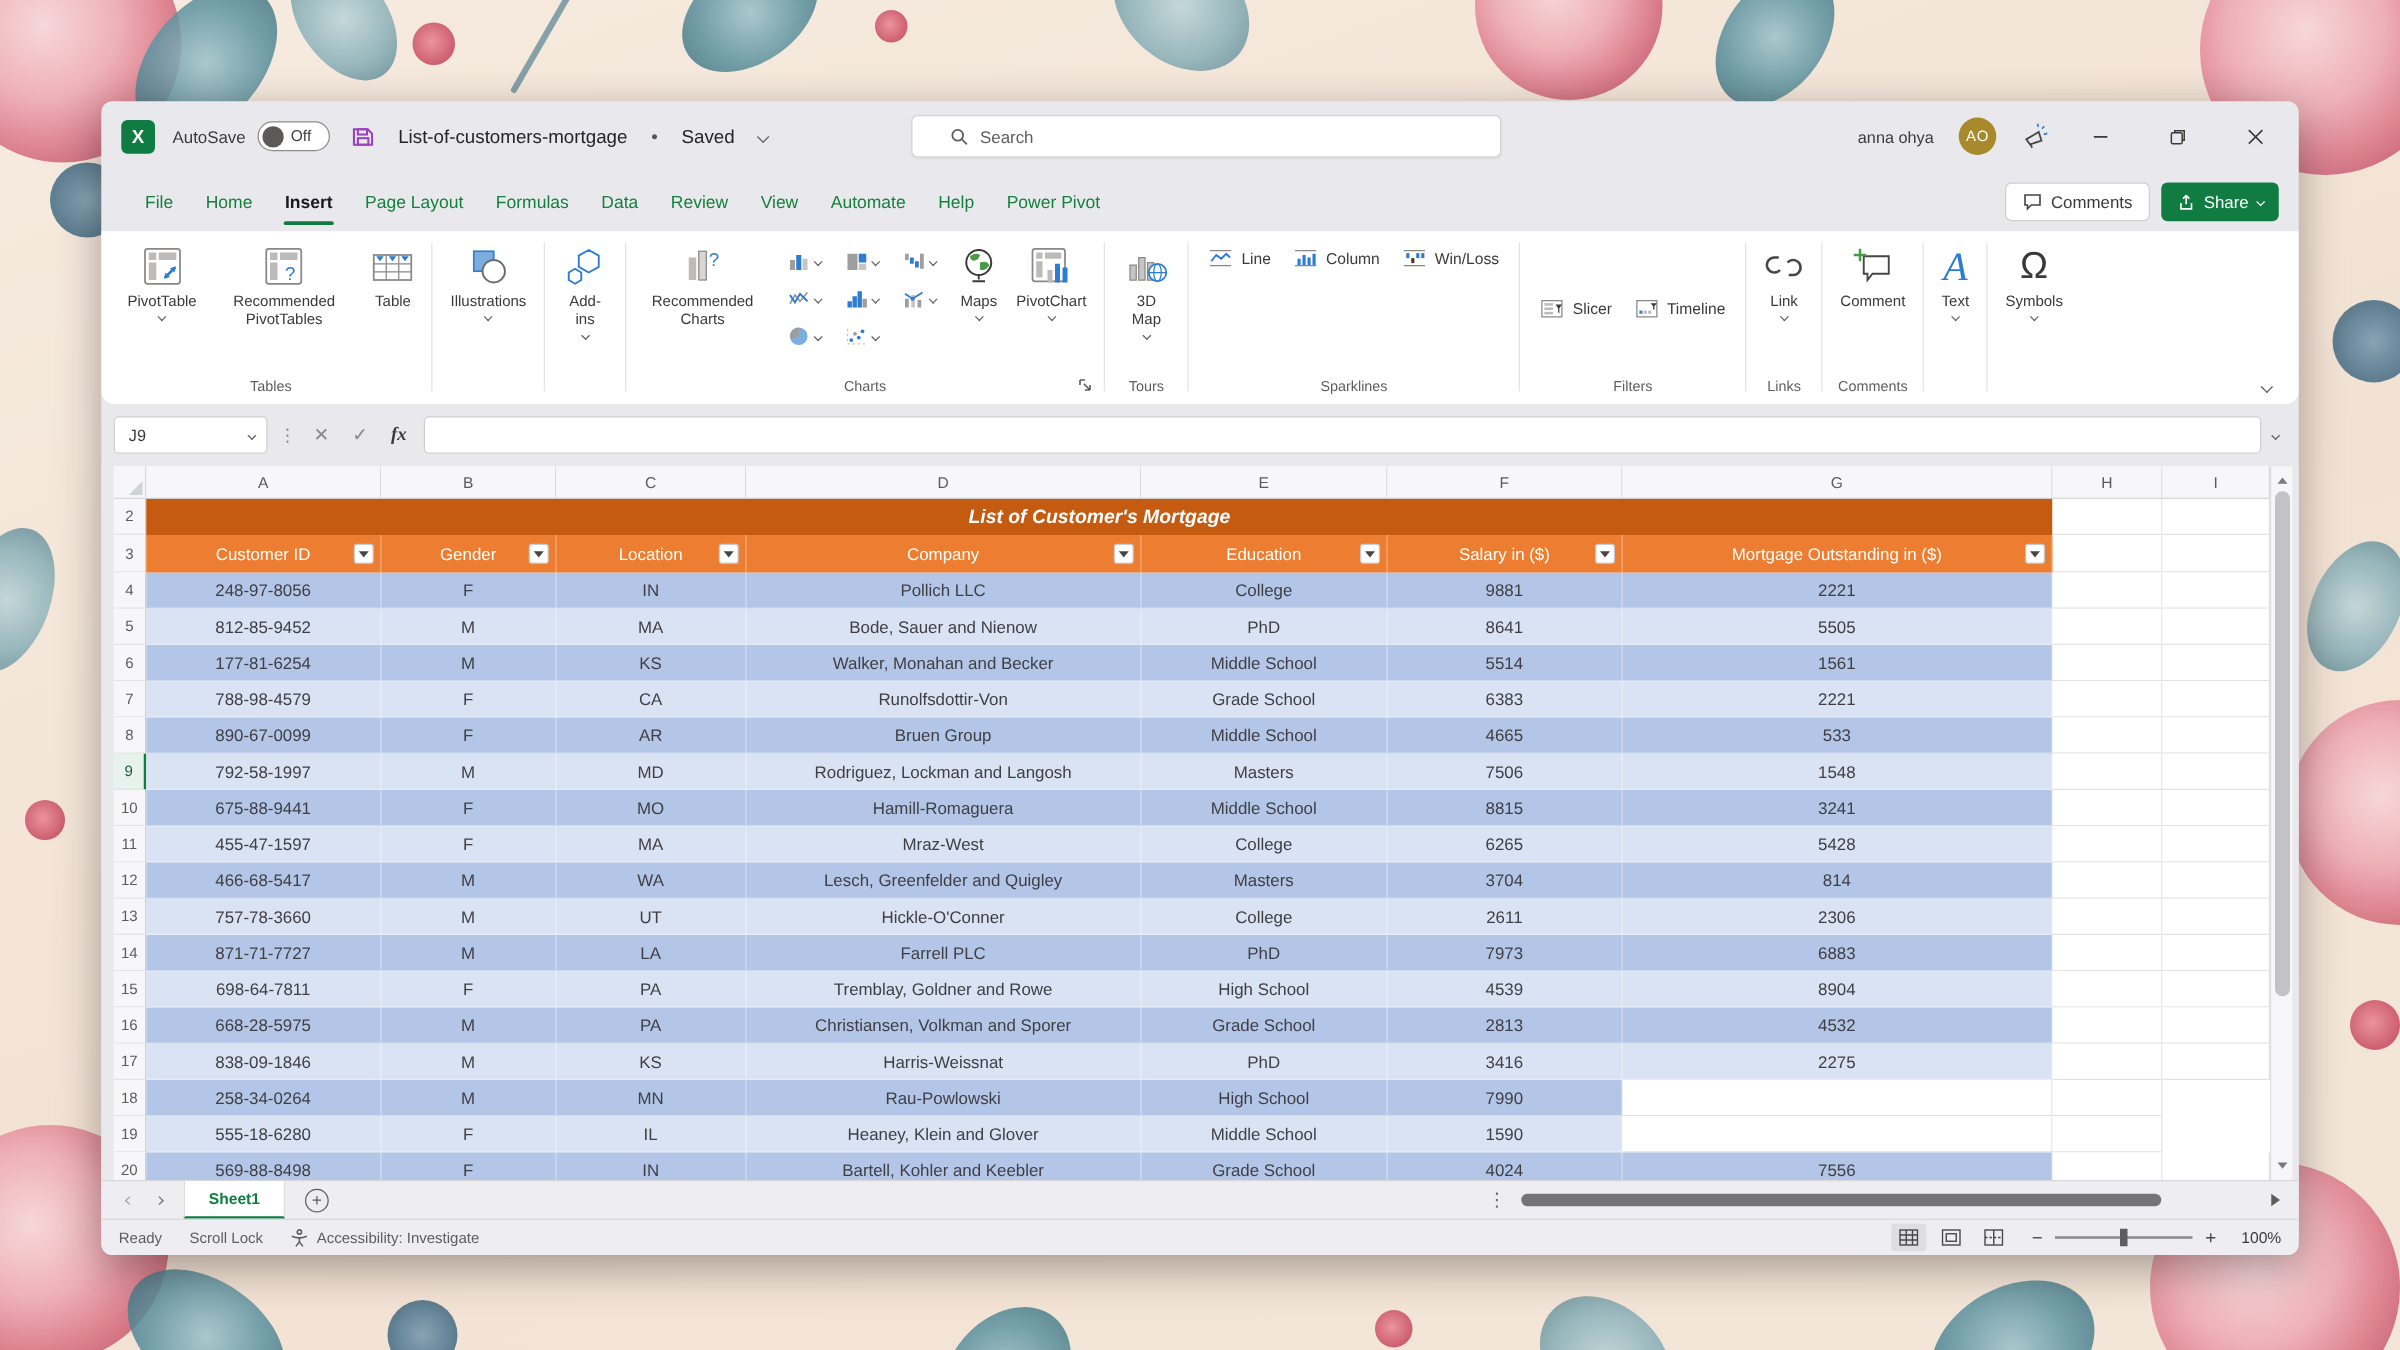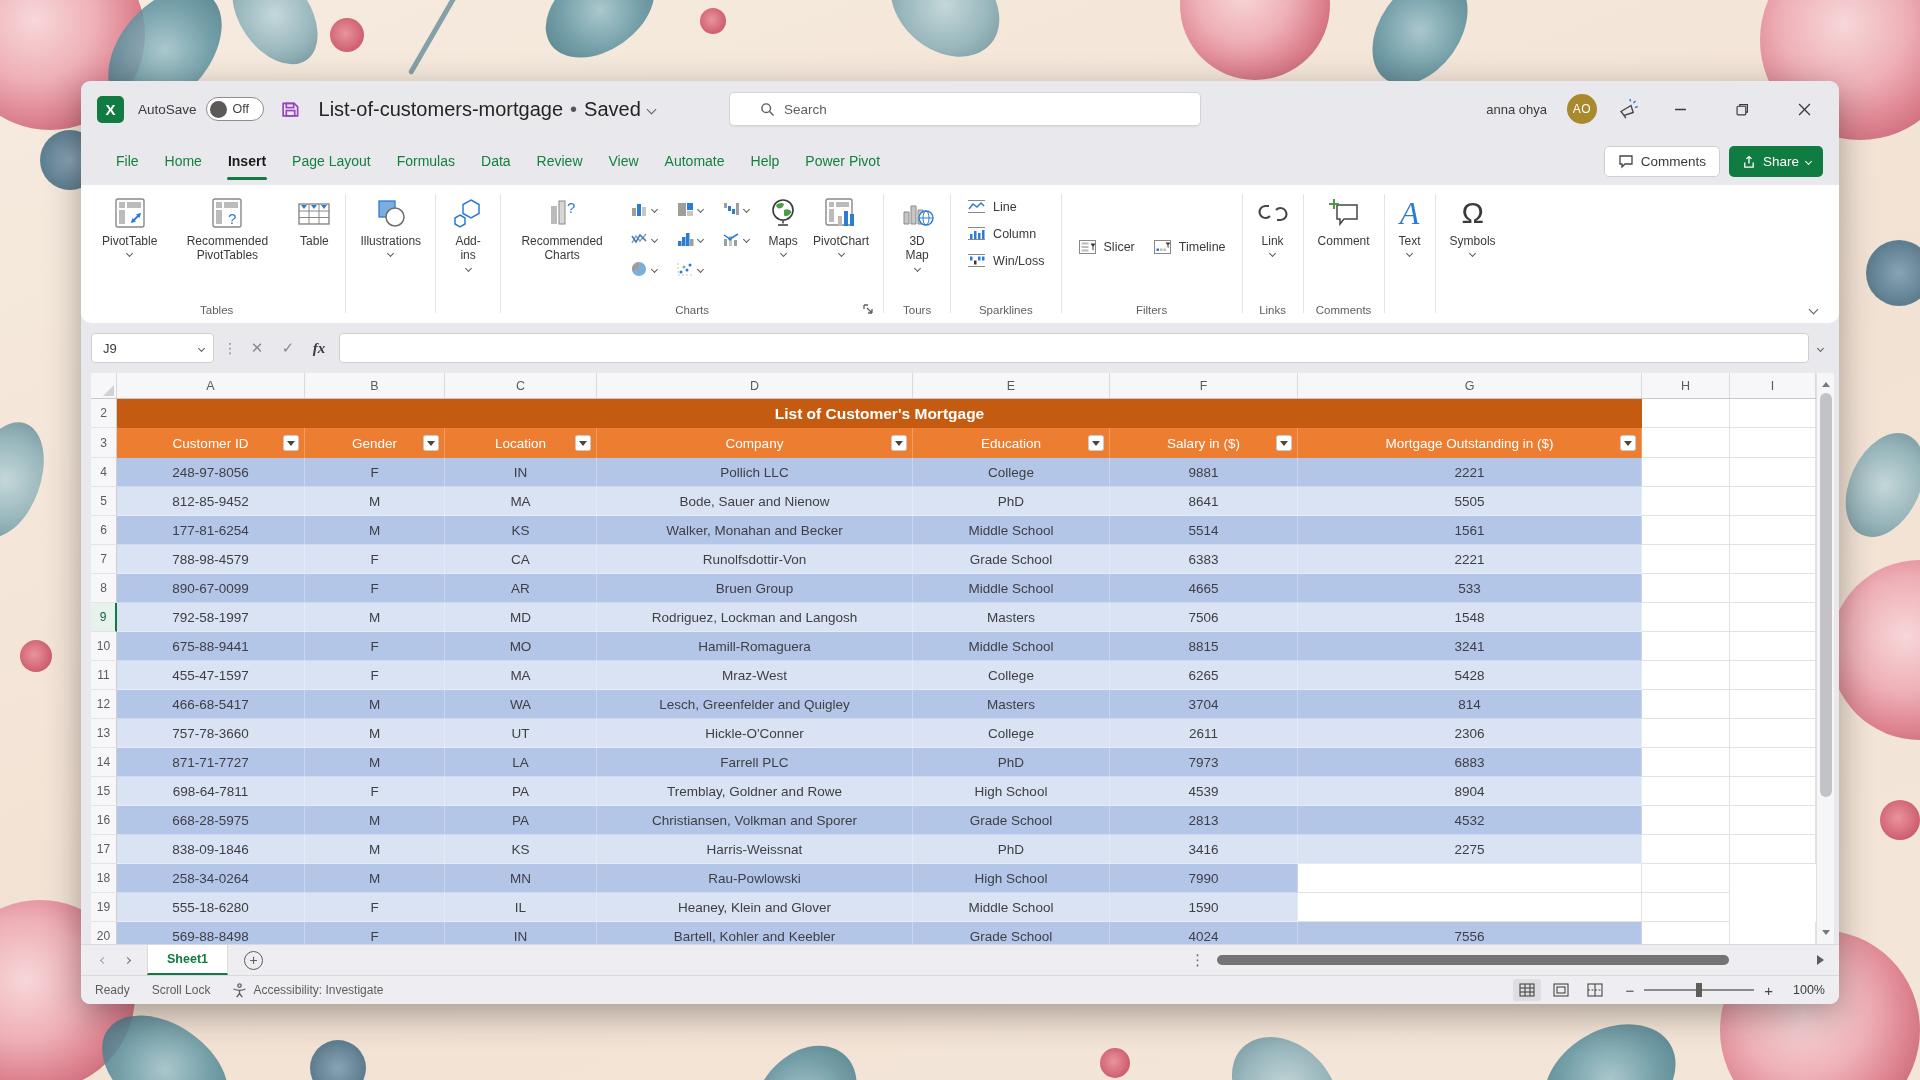--- a/index.html
+++ b/index.html
@@ -24,21 +24,21 @@
   
   .titlebar { height:56px; display:flex; align-items:center; padding:0 10px 0 16px; position:relative; flex:0 0 auto; }
   .xl-icon { width:27px; height:27px; border-radius:5px; background:#107C41; color:#fff; font-weight:bold;
     display:flex; align-items:center; justify-content:center; font-size:15px; }
   .autosave { display:flex; align-items:center; gap:9px; margin-left:14px; font-size:13.5px; color:#3b3a39; }
   .toggle { width:58px; height:24px; border:1px solid #8f8d8b; border-radius:13px; background:#fff;
     display:flex; align-items:center; padding:0 6px 0 3px; gap:6px; }
   .knob { width:17px; height:17px; border-radius:50%; background:#5c5a58; }
   .toggle .state { font-size:12.5px; color:#444; }
   .saveicon { margin-left:16px; display:flex; }
-  .fname { margin-left:18px; display:flex; align-items:center; gap:7px; font-size:20px; color:#252423; }
+  .fname { margin-left:18px; display:flex; align-items:center; gap:19px; font-size:15px; color:#252423; }
   .fname .sep { color:#555; }
   .searchbox { position:absolute; left:648px; top:11px; width:472px; height:34px; background:#fff;
     border:1px solid #d6d4d2; border-radius:5px; display:flex; align-items:center; padding-left:30px; gap:9px;
     box-shadow:0 1px 2px rgba(0,0,0,.06); }
   .searchbox span { font-size:13.5px; color:#5f5d5b; }
   .tb-right { margin-left:auto; display:flex; align-items:center; gap:20px; padding-right:4px; }
   .uname { font-size:13px; color:#3b3a39; }
   .avatar { width:30px; height:30px; border-radius:50%; background:#a8892b; color:#fff; font-size:12px;
     display:flex; align-items:center; justify-content:center; letter-spacing:.5px; }
   .winbtn { width:42px; height:36px; display:flex; align-items:center; justify-content:center; }
@@ -106,21 +106,21 @@
   .corner { position:relative; }
   .corner::after { content:""; position:absolute; right:2px; bottom:2px; width:0; height:0;
     border-left:11px solid transparent; border-bottom:11px solid #cfd2d6; }
   .rownum { background:#f7f7f9; border-right:1px solid #cfcfcf; border-bottom:1px solid #e3e3e3;
     display:flex; align-items:center; justify-content:center; font-size:12px; color:#5c5b59; }
   .rownum.sel { background:#e8f2ec; border-right:2px solid var(--c-green,#107C41); color:#19603c; }
   .trow { height:29px; }
   .hrow { height:30px; }
   .drow { height:29px; }
   .titlecell { grid-column:span 7; background:var(--c-orange-dark,#C55A11); color:#fff; font-weight:bold;
-    font-size:15.5px; display:flex; align-items:center; justify-content:center; }
+    font-size:15.5px; display:flex; align-items:center; justify-content:center;font-style:italic; }
   .hcell { background:var(--c-orange-light,#ED7D31); color:#fff; font-size:13.5px; display:flex; align-items:center;
     justify-content:center; position:relative; border-right:1px solid rgba(255,255,255,.25);text-align:center; }
   .fbtn { position:absolute; right:5px; top:50%; transform:translateY(-50%); width:16px; height:16px; background:#fff;
     border:1px solid #c9c9c9; border-radius:2.5px; display:flex; align-items:flex-start; justify-content:center; }
   .dcell { display:flex; align-items:center; justify-content:center; font-size:13.5px; color:#3e3e44;
     border-bottom:1px solid rgba(255,255,255,.35); border-right:1px solid rgba(255,255,255,.28);
     white-space:nowrap; overflow:hidden; }
   .band-dark  { background:var(--c-band-dark,#B4C6E7); }
   .band-light { background:var(--c-band-light,#DAE3F3); }
   .plain { background:#fff; border-right:1px solid #e2e2e2; border-bottom:1px solid #e2e2e2; }
@@ -497,21 +497,21 @@
             </span>
             <span class="blabel" style="max-width:38px">3D Map</span>
             <span class="chev sm"></span>
           </button>
         </div>
         <div class="rg-cap">Tours</div>
       </div>
       <div class="rg-sep"></div>
 
       <div class="rg">
-        <div class="rg-body" style="flex-direction:column; align-items:stretch; padding-top:3px;">
+        <div class="rg-body" style="flex-direction:row; align-items:stretch; padding-top:3px;">
           <button class="smallbtn">
             <svg width="19" height="15" viewBox="0 0 19 15" fill="none">
                 <line x1="1" y1="1.5" x2="18" y2="1.5" stroke="#8a8886"></line>
                 <line x1="1" y1="13.5" x2="18" y2="13.5" stroke="#8a8886"></line>
                 <polyline points="2,10 6,5 10,8 14,4 17,7" stroke="#2b7cd3" stroke-width="1.5"></polyline>
               </svg>
             <span>Line</span>
           </button>
           <button class="smallbtn">
             <svg width="19" height="15" viewBox="0 0 19 15">

